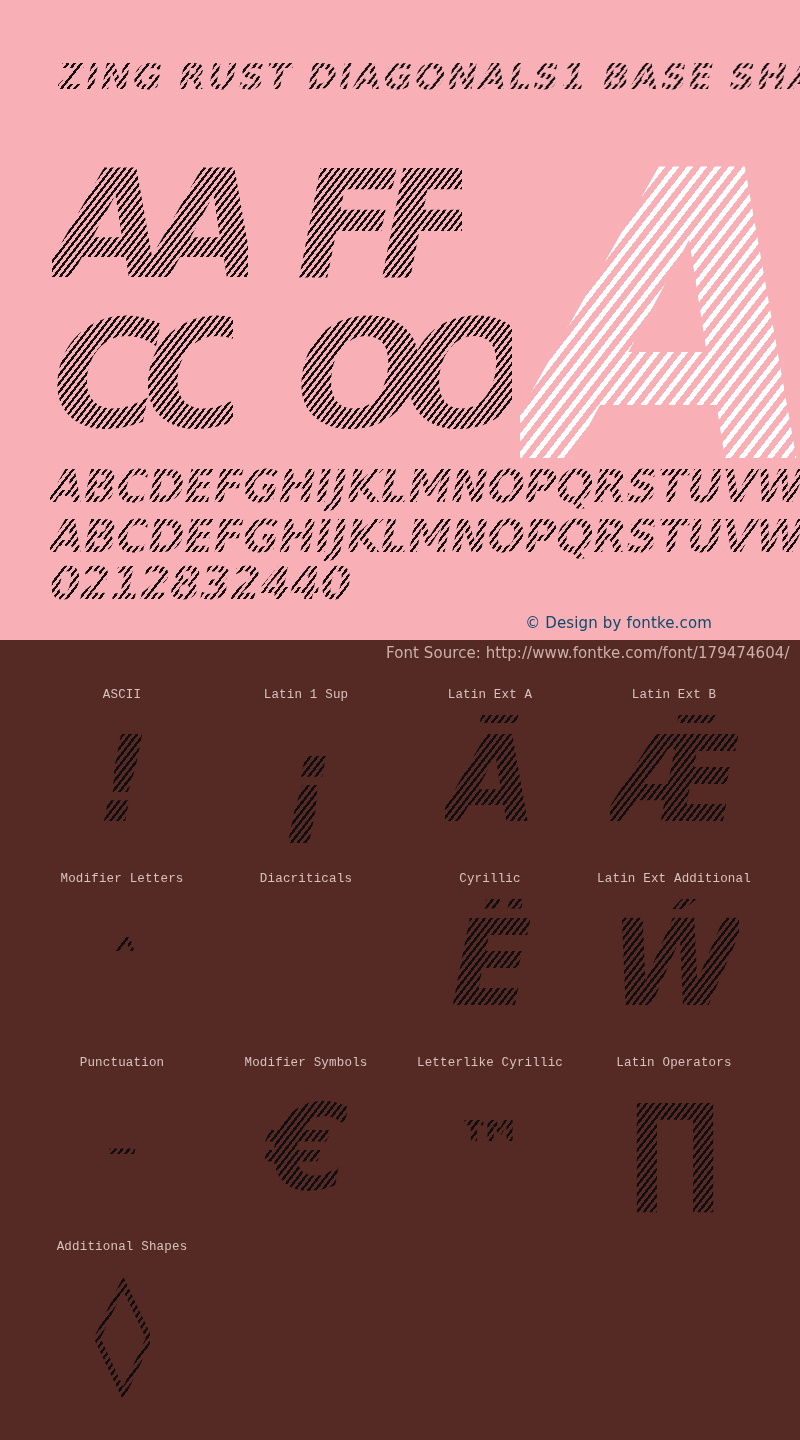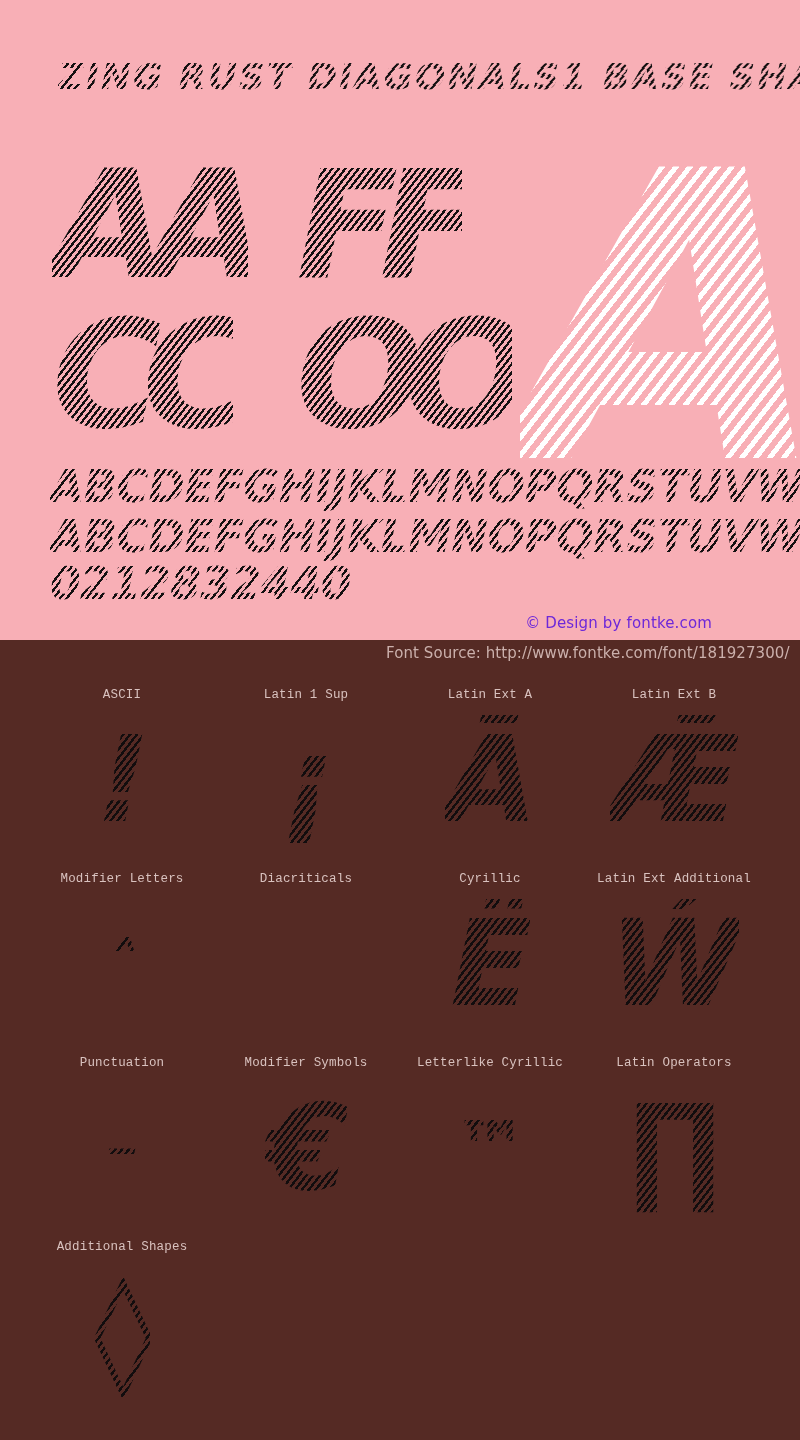--- a/index.html
+++ b/index.html
@@ -75,21 +75,21 @@
   }
   .alpha-row-1{top:463px;}
   .alpha-row-2{top:513px;}
   .alpha-row-3{top:560px;}
 
   
   .copyright{
     position:absolute;right:88px;top:614px;
     font-family:"DejaVu Sans", sans-serif;
     font-size:15px;
-    color:#6d28d9;
+    color:#0c4a6e;
     letter-spacing:0.01em;
     white-space:nowrap;
   }
 
   
   .source-bar{
     position:absolute;left:0;top:640px;width:800px;height:30px;
     background:#552a24;
   }
   .source-text{
@@ -162,21 +162,21 @@
     <div class="alpha-row alpha-row-1 hatch">ABCDEFGHIJKLMNOPQRSTUVWXYZ</div>
 
     <div class="alpha-row alpha-row-2 hatch">ABCDEFGHIJKLMNOPQRSTUVWXYZ</div>
 
     <div class="alpha-row alpha-row-3 hatch">0212832440</div>
 
     <div class="copyright">© Design by fontke.com</div>
   </div>
 
   <div class="source-bar"></div>
-  <div class="source-text">Font Source: http://www.fontke.com/font/181927300/</div>
+  <div class="source-text">Font Source: http://www.fontke.com/font/179474604/</div>
 
   <div class="blocks" id="blocks-grid">
       <div class="block-row">
         <div class="block-cell c0">
           <div class="block-label">ASCII</div>
           <div class="block-sample ">
             <span class="hatch">!</span>
           </div>
         </div>
         <div class="block-cell c1">

